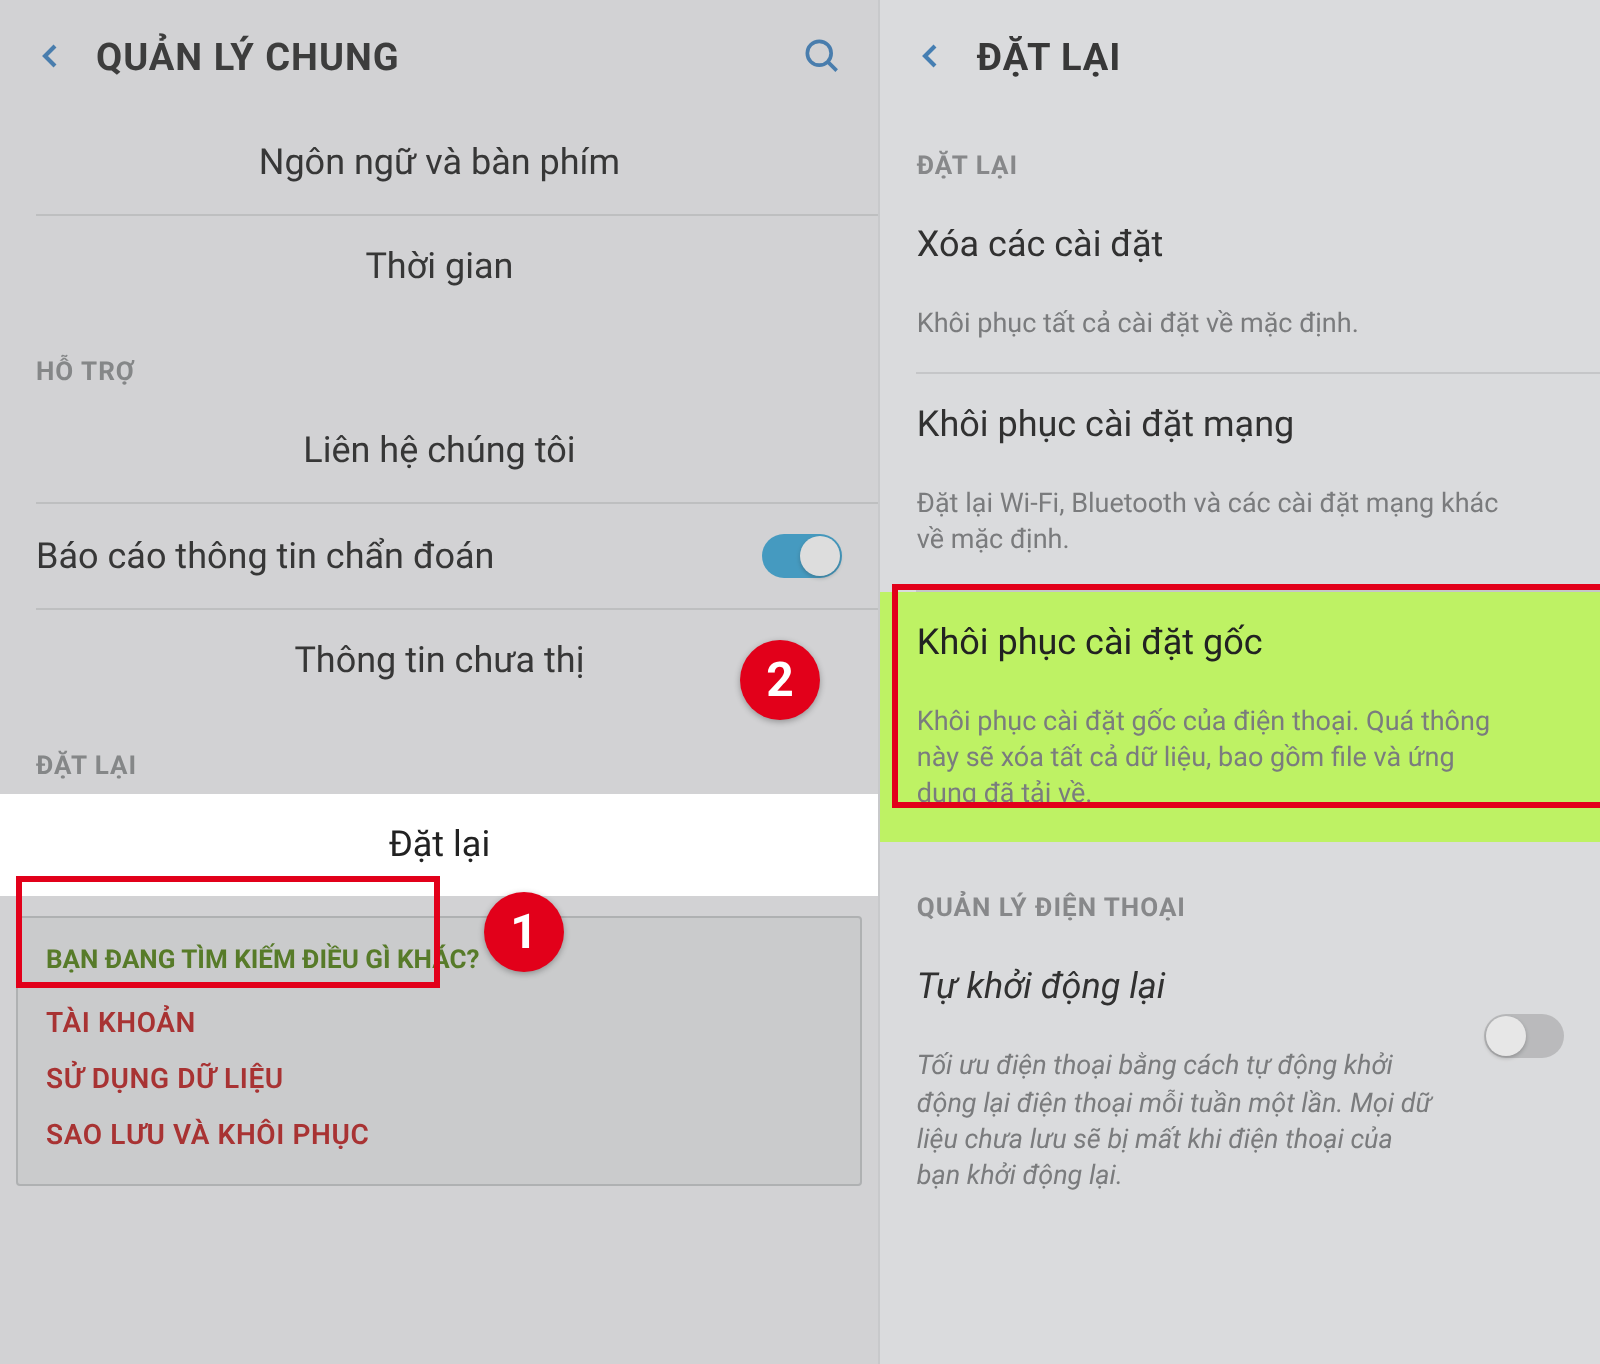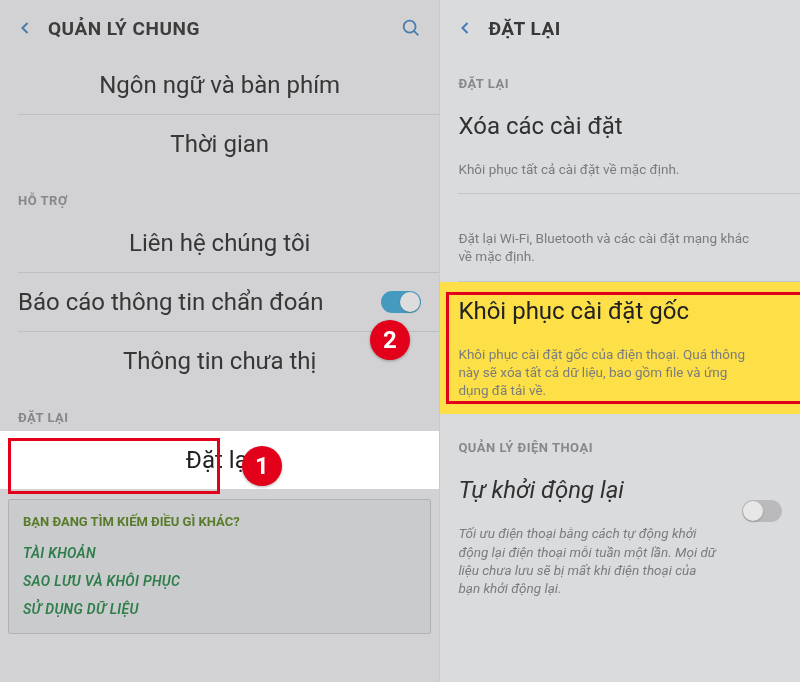--- a/index.html
+++ b/index.html
@@ -65,21 +65,21 @@
   .row {
     padding: 15px 18px;
     background: transparent;
     display:flex;
     flex-direction:column;
     justify-content:center;
     position: relative;
   }
   .row.single { flex-direction: row; align-items:center; }
   .row .label {
-    font-size: 24px;
+    font-size: 18px;
     color:#222;
   }
   .row .sub {
     font-size: 13.5px;
     color:#7a7c7e;
     margin-top: 20px;
     line-height: 1.35;
   }
   .section-header {
     padding: 20px 18px 6px 18px;
@@ -141,24 +141,23 @@
   .bottom-card .hd {
     font-size:13px;
     font-weight:700;
     color:#4d7c0f;
     margin-bottom:10px;
   }
   .bottom-card .link {
     display:block;
     font-size:14px;
     font-weight:600;
-    color:#15803d;
+    color:#b91c1c;
     padding:6px 0;
     letter-spacing:0.3px;
-    font-style:italic;
   }
 
   .panel-right .row .sub { max-width: 300px; }
   .panel-right .row.toggle-row { flex-direction: row; align-items:flex-start; }
   .panel-right .row.toggle-row .textcol { flex:1;font-style:italic; }
   .panel-right .row.toggle-row .sub { max-width: 260px; }
 
   svg { display:block; }
 </style>
 </head>
@@ -210,22 +209,22 @@
 
     <div class="section-header">ĐẶT LẠI</div>
 
     <div class="row single" style="background:#fff; position:relative; z-index:8;">
       <span class="label">Đặt lại</span>
     </div>
 
     <div class="bottom-card">
       <div class="hd">BẠN ĐANG TÌM KIẾM ĐIỀU GÌ KHÁC?</div>
       <a class="link">TÀI KHOẢN</a>
+      <a class="link">SỬ DỤNG DỮ LIỆU</a>
       <a class="link">SAO LƯU VÀ KHÔI PHỤC</a>
-      <a class="link">SỬ DỤNG DỮ LIỆU</a>
     </div>
   </div>
 
   <div class="highlight-box" style="left:8px; top:438px; width:212px; height:56px;"></div>
   <div class="badge" style="left:242px; top:446px;">1</div>
   <div class="badge" style="left:370px; top:320px;">2</div>
 </div>
 
 <div class="panel panel-right">
   <div class="dim-overlay"></div>
@@ -241,25 +240,26 @@
 
   <div class="section-header">ĐẶT LẠI</div>
 
   <div class="row">
     <span class="label">Xóa các cài đặt</span>
     <span class="sub">Khôi phục tất cả cài đặt về mặc định.</span>
   </div>
   <div class="divider"></div>
 
   <div class="row">
+    <span class="label">Khôi phục cài đặt mạng</span>
     <span class="sub">Đặt lại Wi-Fi, Bluetooth và các cài đặt mạng khác về mặc định.</span>
   </div>
   <div class="divider"></div>
 
-  <div class="row" style="background:#fde047; position:relative; z-index:8;justify-content:flex-end;">
+  <div class="row" style="background:#bef264; position:relative; z-index:8;justify-content:flex-end;">
     <span class="label">Khôi phục cài đặt gốc</span>
     <span class="sub">Khôi phục cài đặt gốc của điện thoại. Quá thông này sẽ xóa tất cả dữ liệu, bao gồm file và ứng dụng đã tải về.</span>
   </div>
 
   <div class="section-header" style="padding-top:26px;">QUẢN LÝ ĐIỆN THOẠI</div>
 
   <div class="row toggle-row">
     <div class="textcol">
       <span class="label">Tự khởi động lại</span>
       <div class="sub">Tối ưu điện thoại bằng cách tự động khởi động lại điện thoại mỗi tuần một lần. Mọi dữ liệu chưa lưu sẽ bị mất khi điện thoại của bạn khởi động lại.</div>

